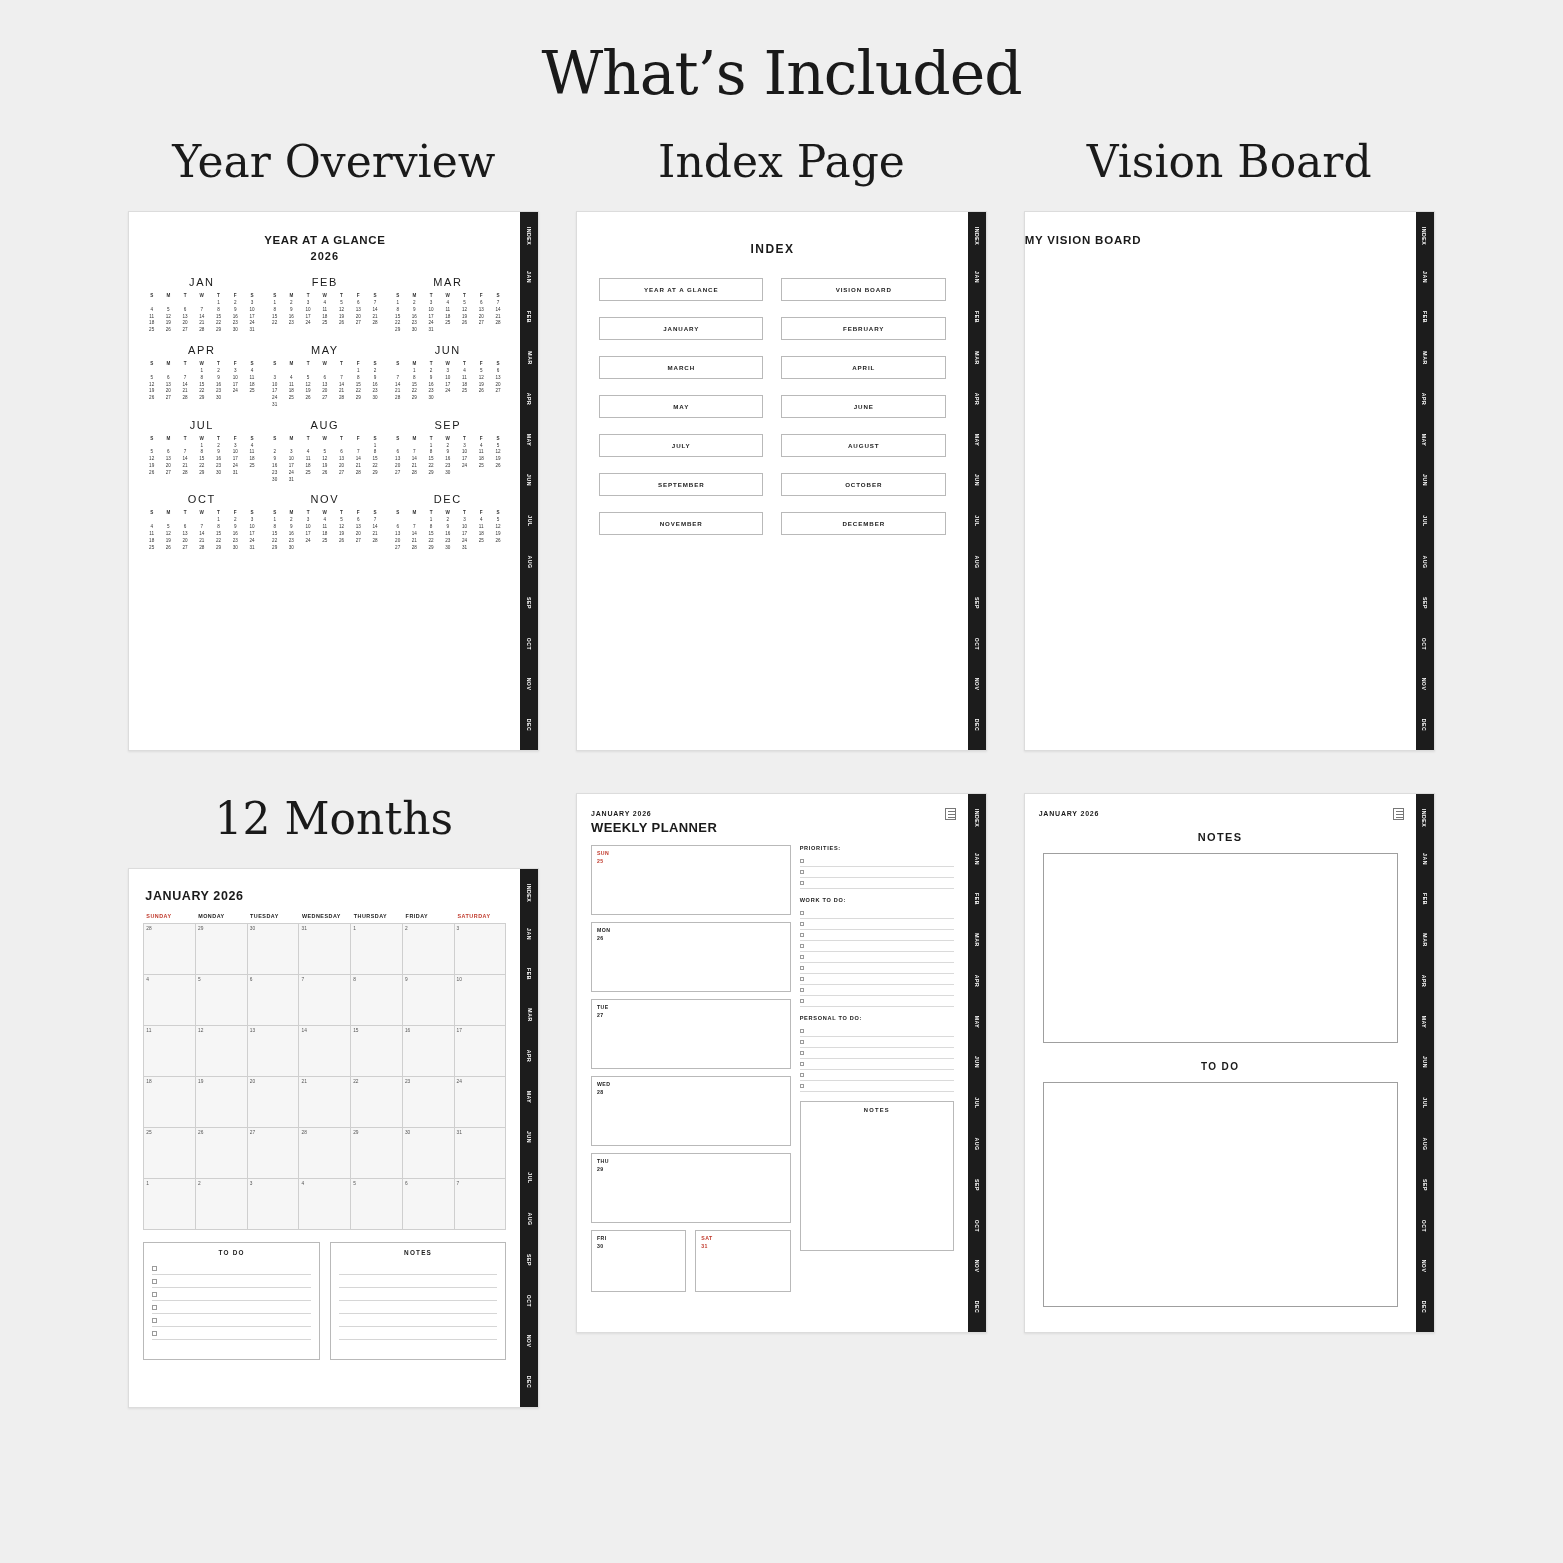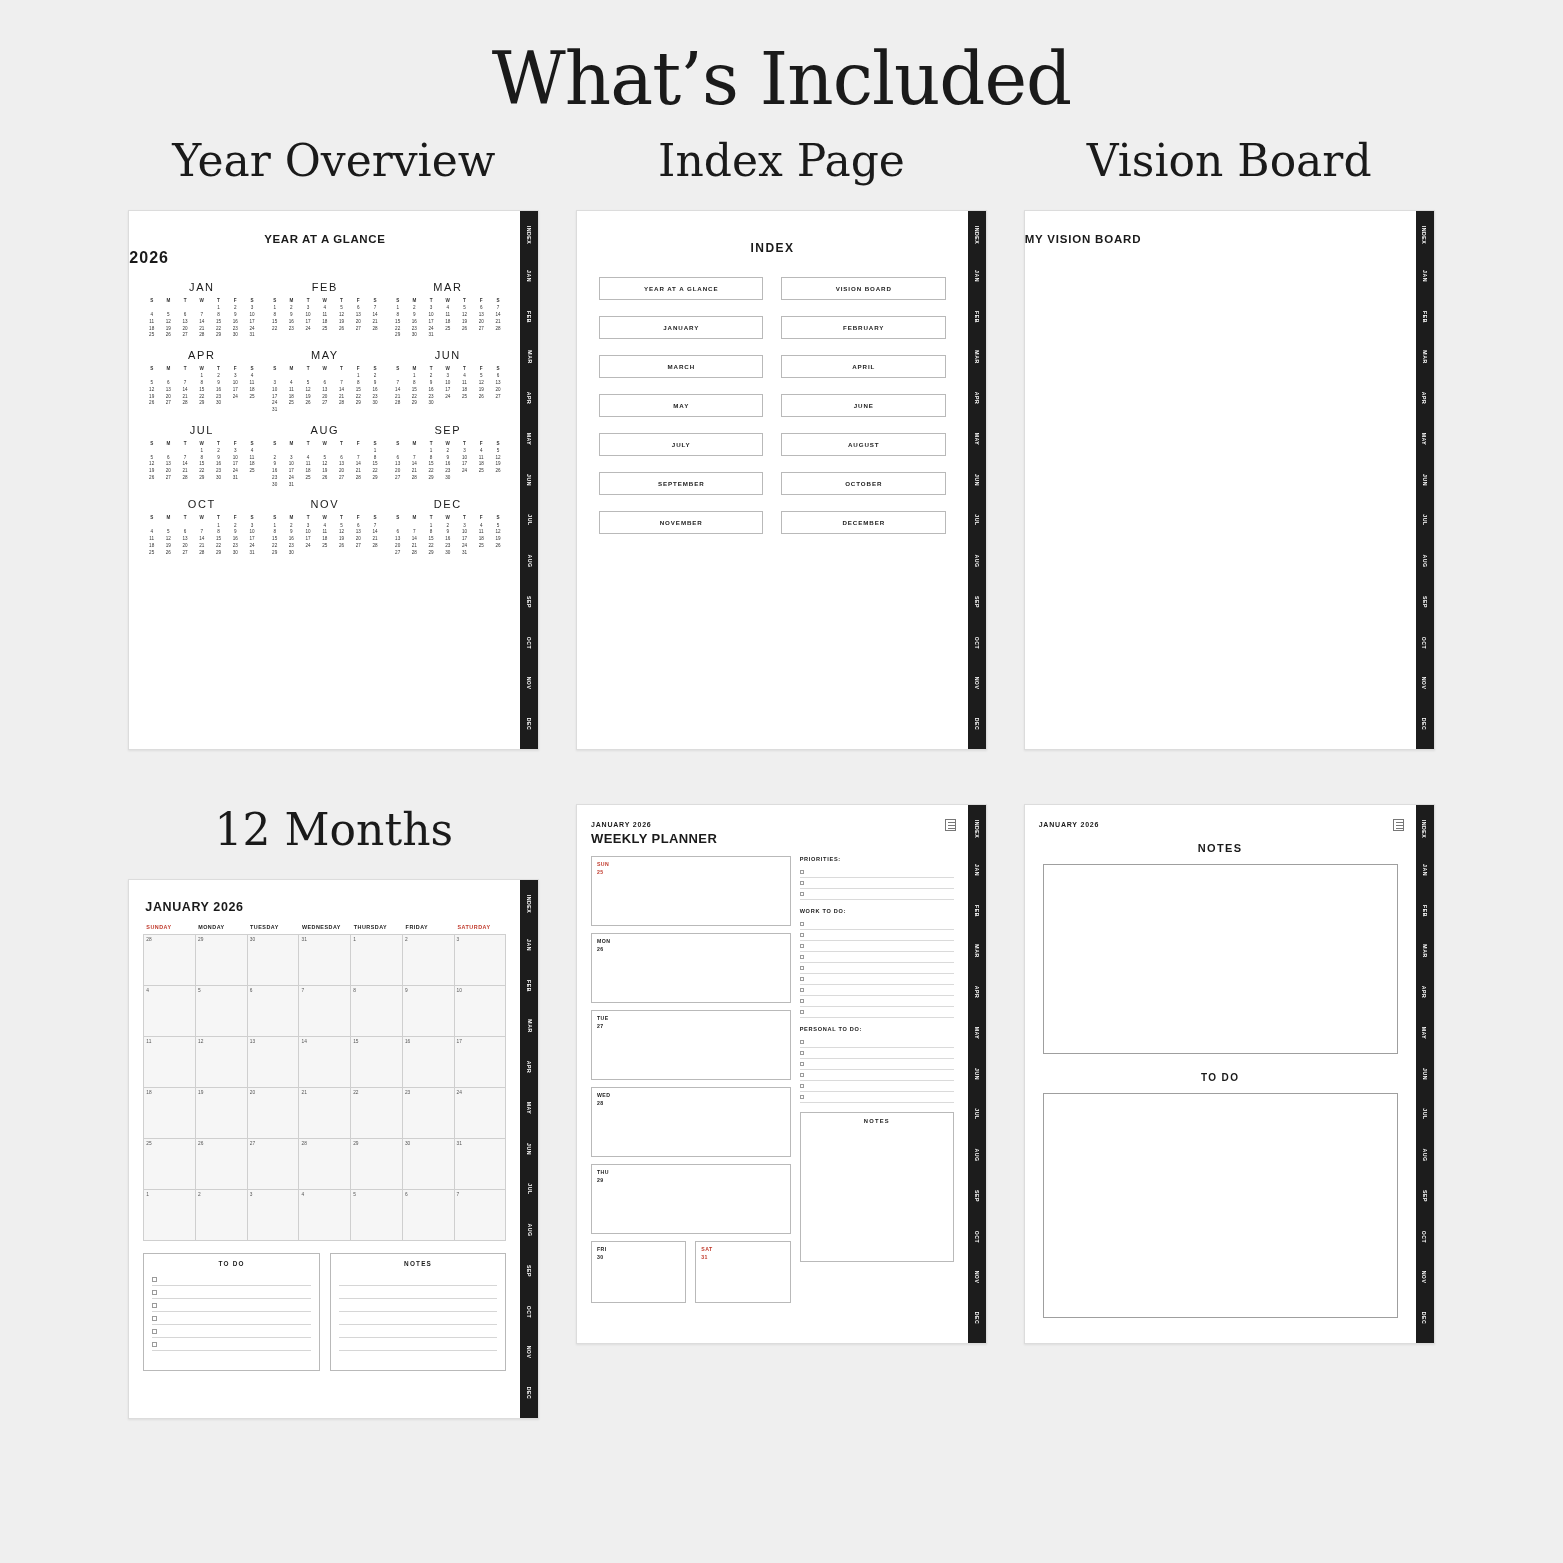--- a/index.html
+++ b/index.html
@@ -8,31 +8,31 @@
     width:1563px; height:1563px;
     background:#efefef;
     font-family:"Liberation Sans", sans-serif;
     color:#1a1a1a;
     overflow:hidden;
   }
   .page-title {
     text-align:center;
     font-family:"DejaVu Serif", serif;
     font-weight:400;
-    font-size:72px;
+    font-size:60px;
     letter-spacing:-1px;
     margin:40px 0 0 0;
     line-height:1.1;
   }
   .grid {
     display:grid;
     grid-template-columns: repeat(3, 1fr);
-    gap:12px 0px;
+    gap:0px 0px;
     padding:0 110px;
-    margin-top:16px;
+    margin-top:30px;
   }
   .cell { display:flex; flex-direction:column; align-items:center; }
   .cell-title {
     font-family:"DejaVu Serif", serif;
     font-size:44px;
     font-weight:400;
     margin-bottom:24px;
     letter-spacing:0px;
   }
   .sheet {
@@ -73,21 +73,22 @@
 
   
   .yag-title {
     text-align:center;
     font-size:11.5px;
     font-weight:700;
     letter-spacing:0.6px;
     margin-top:22px;
   }
   .yag-year {
-    font-size:16px;
+    text-align:center;
+    font-size:11px;
     font-weight:700;
     letter-spacing:1px;
     margin-top:4px;
   }
   .yag-grid {
     margin-top:14px;
     padding:0 14px;
     display:grid;
     grid-template-columns:repeat(3,1fr);
     row-gap:10px;

